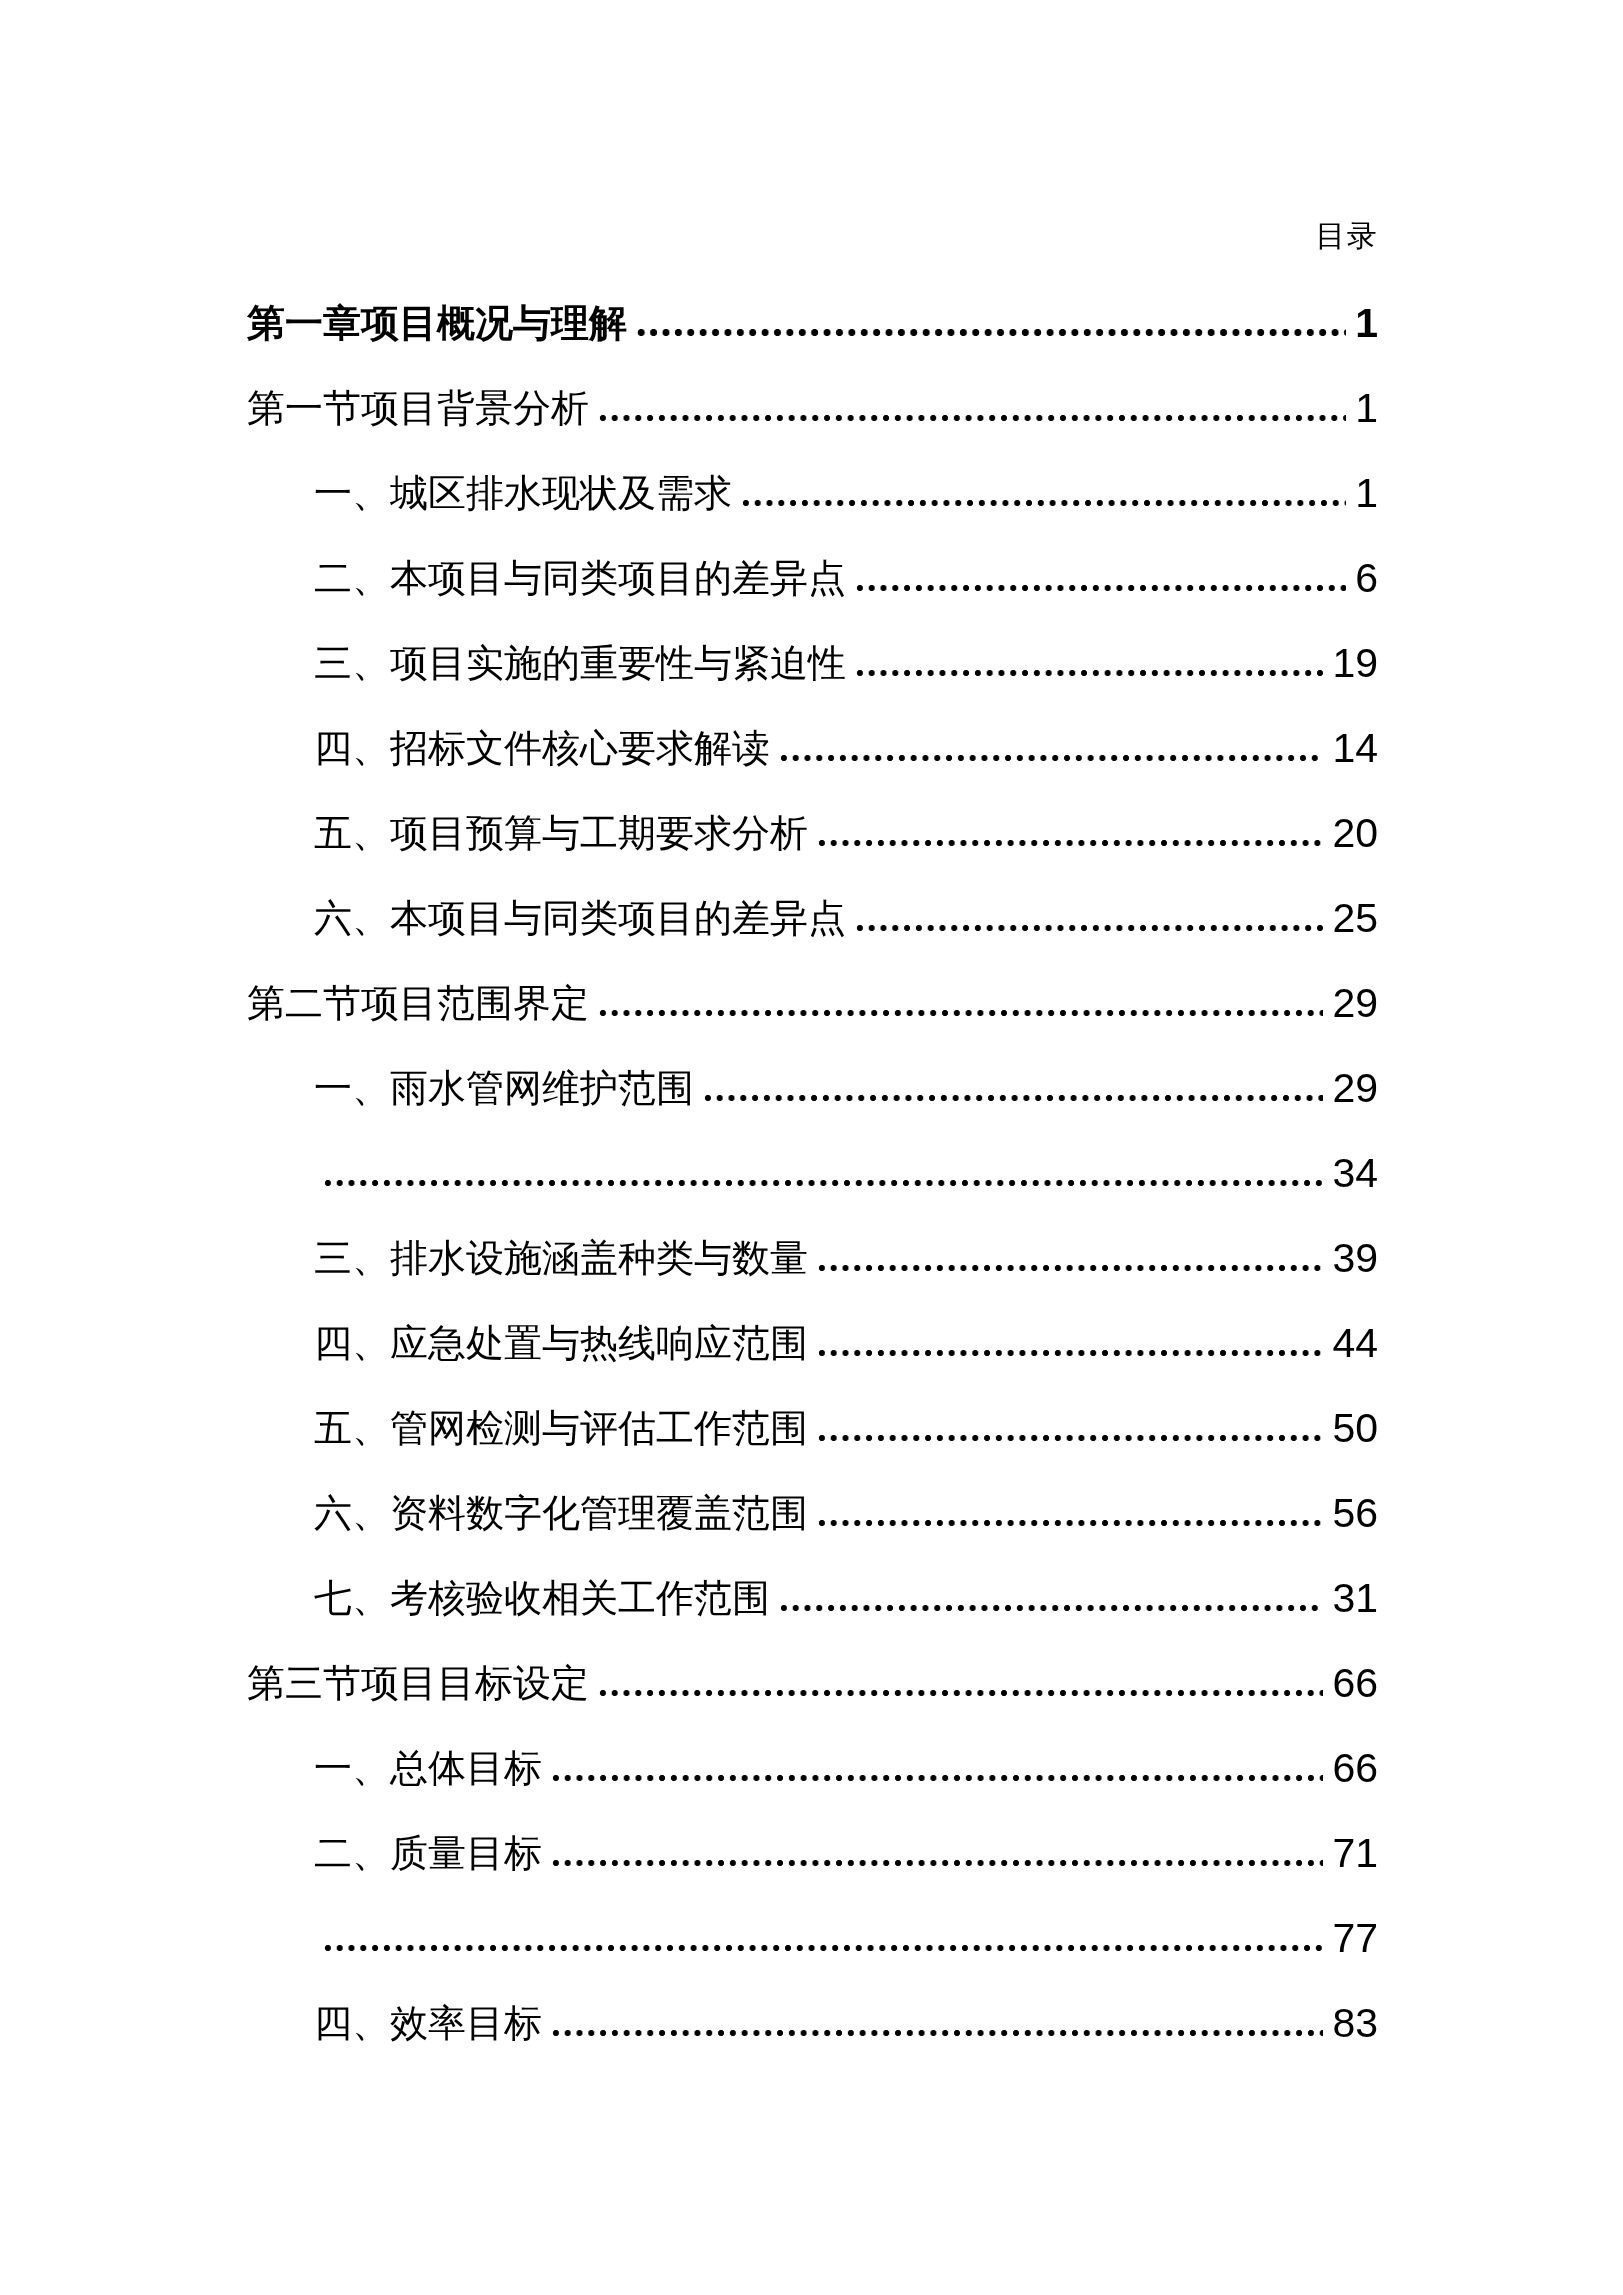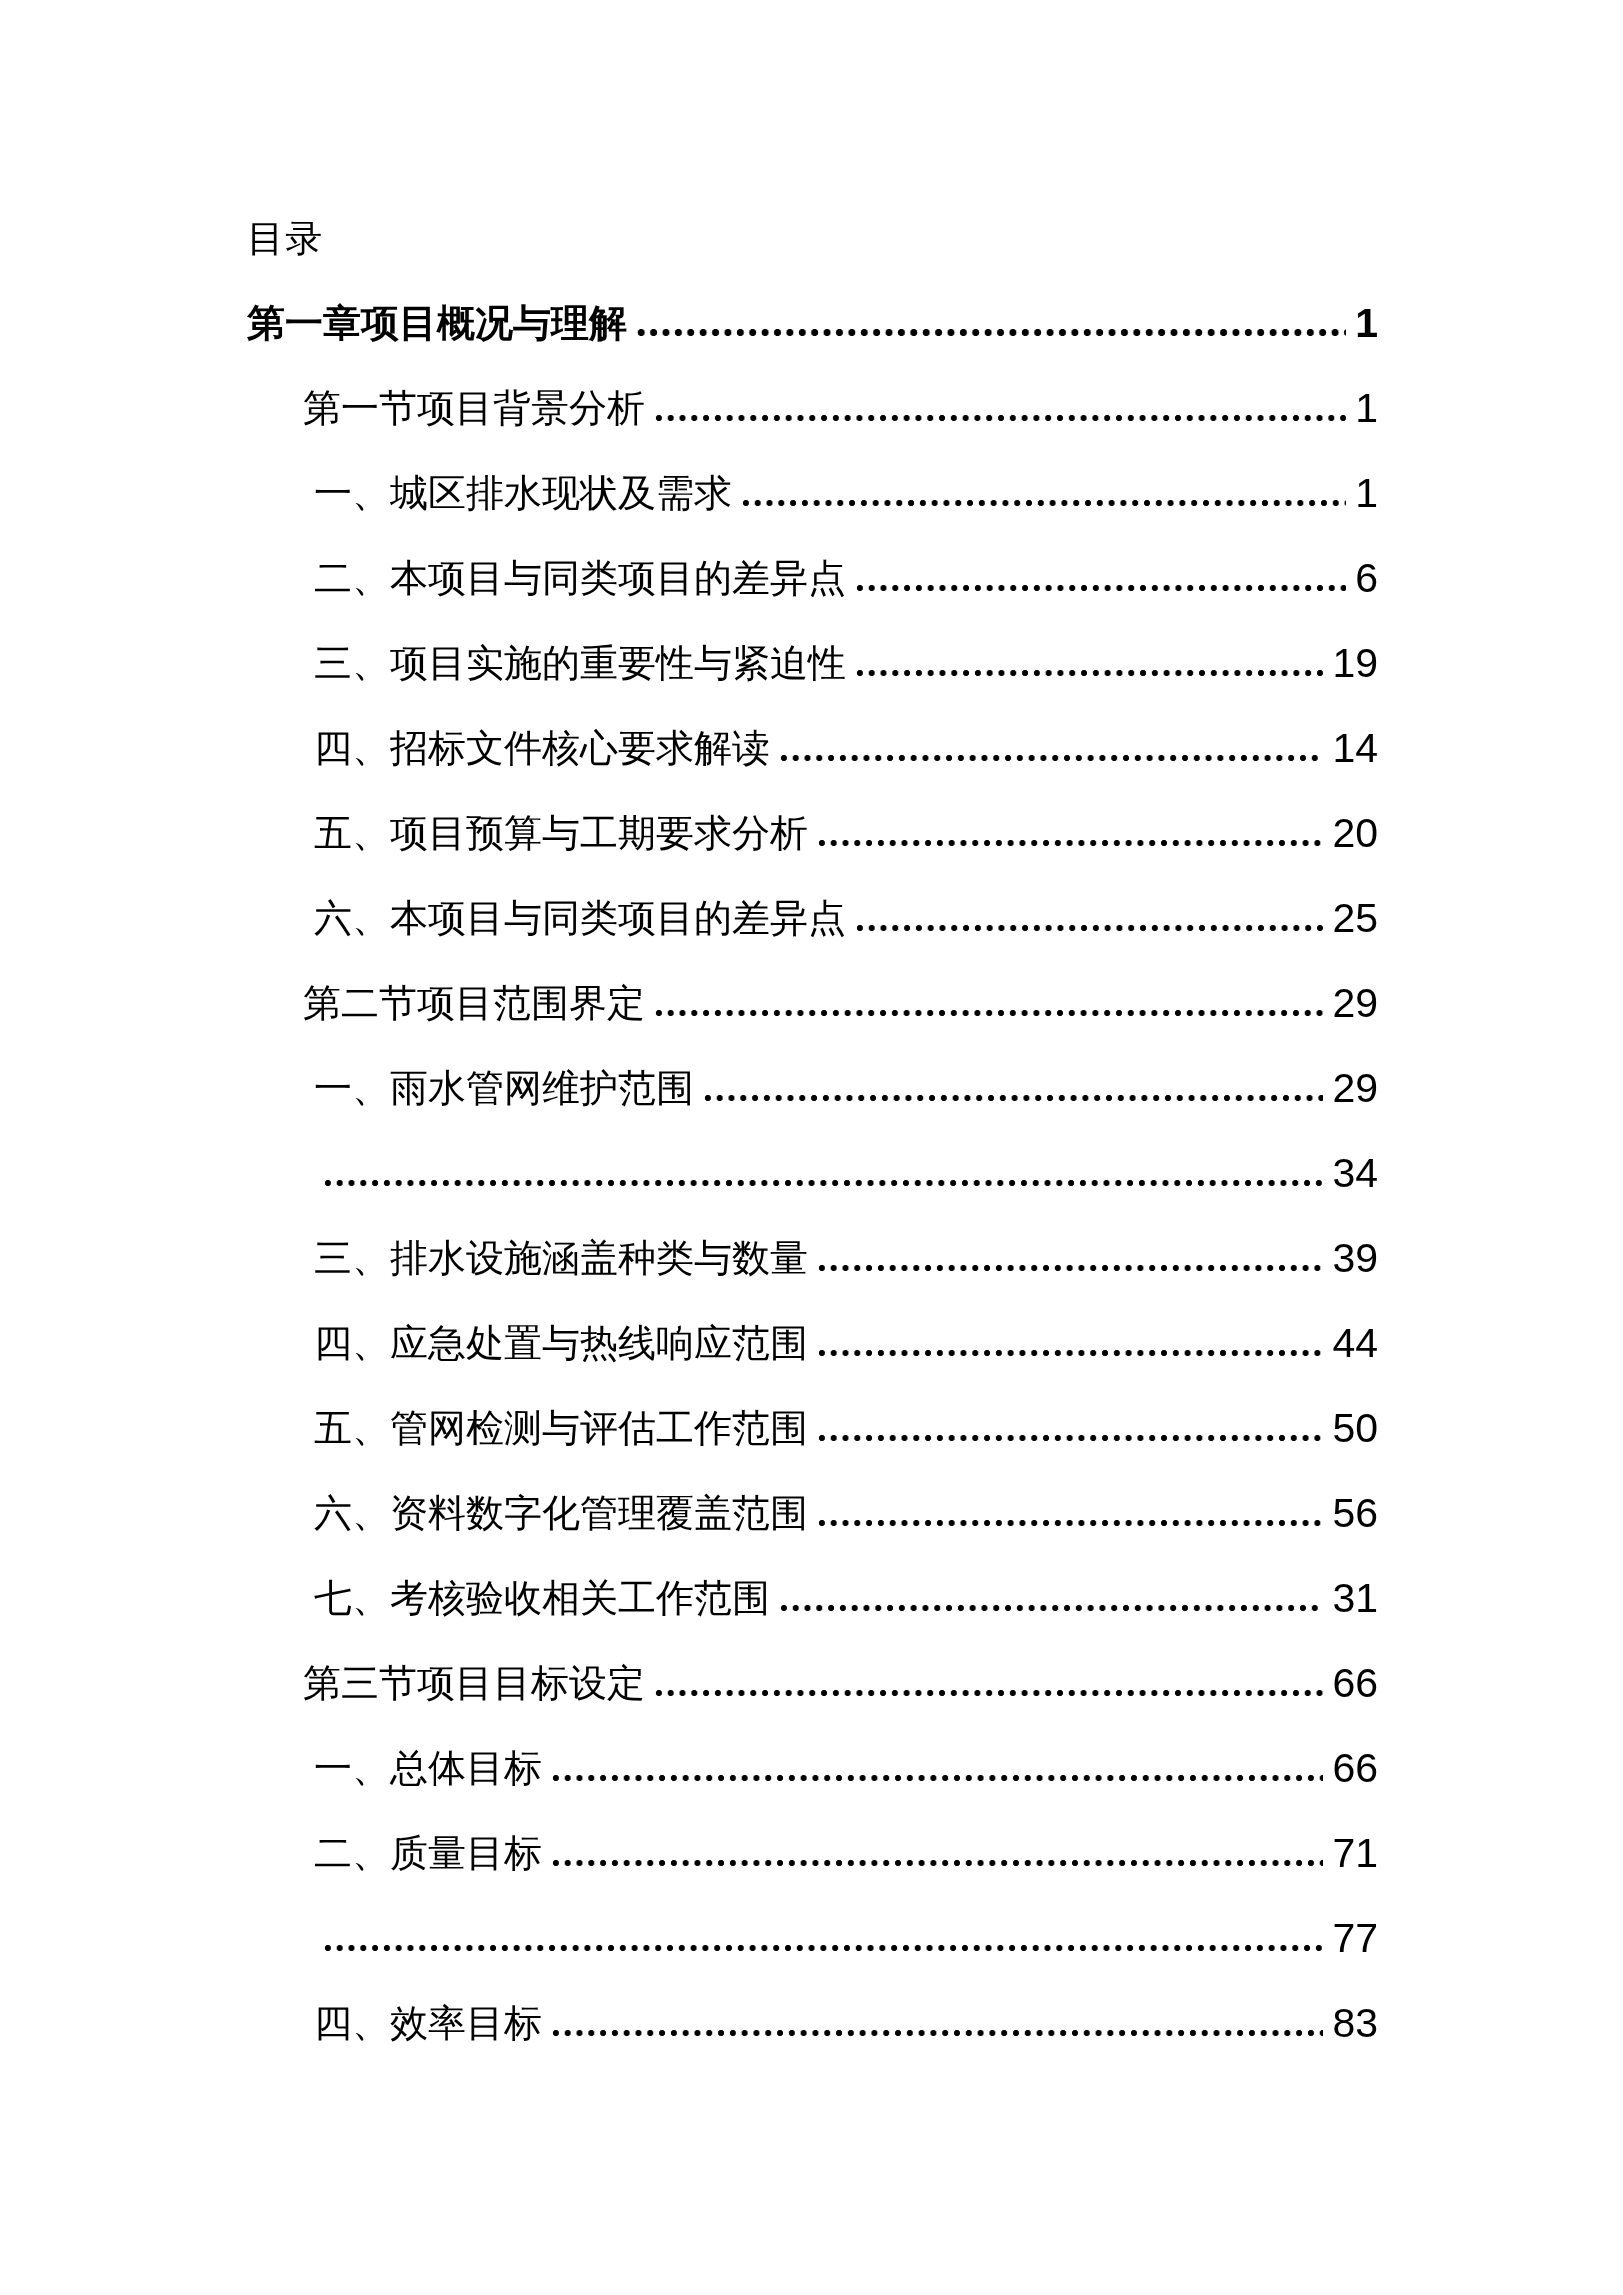--- a/index.html
+++ b/index.html
@@ -18,42 +18,43 @@
   }
   .toc {
     position: absolute;
     left: 247px;
     top: 196px;
     width: 1131px;
   }
   .toc-title {
     height: 85px;
     line-height: 85px;
-    text-align: left;
-    font-size: 37px;
+    text-align: right;
+    font-size: 30px;
     font-weight: normal;
     margin: 0;
     letter-spacing: 1.3px;
+    font-family: Liberation Mono, monospace;
   }
   .toc-list {
     margin: 0;
     padding: 0;
     list-style: none;
   }
   .toc-row {
     display: flex;
     flex-direction: row;
     align-items: stretch;
     height: 85px;
     line-height: 85px;
     font-size: 38px;
     white-space: nowrap;
   }
   .toc-row.lv1 { margin-left: 0; font-weight: bold; }
-  .toc-row.lv2 { margin-left: 56px; }
+  .toc-row.lv2 { }
   .toc-row.lv3 { margin-left: 67px; }
   .toc-label {
     flex: 0 0 auto;
   }
   .leader {
     flex: 1 1 auto;
     min-width: 19.6px;
     margin: 0 9.2px 0 7.9px;
     background-image: radial-gradient(circle, #000 2.7px, transparent 3.4px);
     background-size: 11.8px 7.9px;

